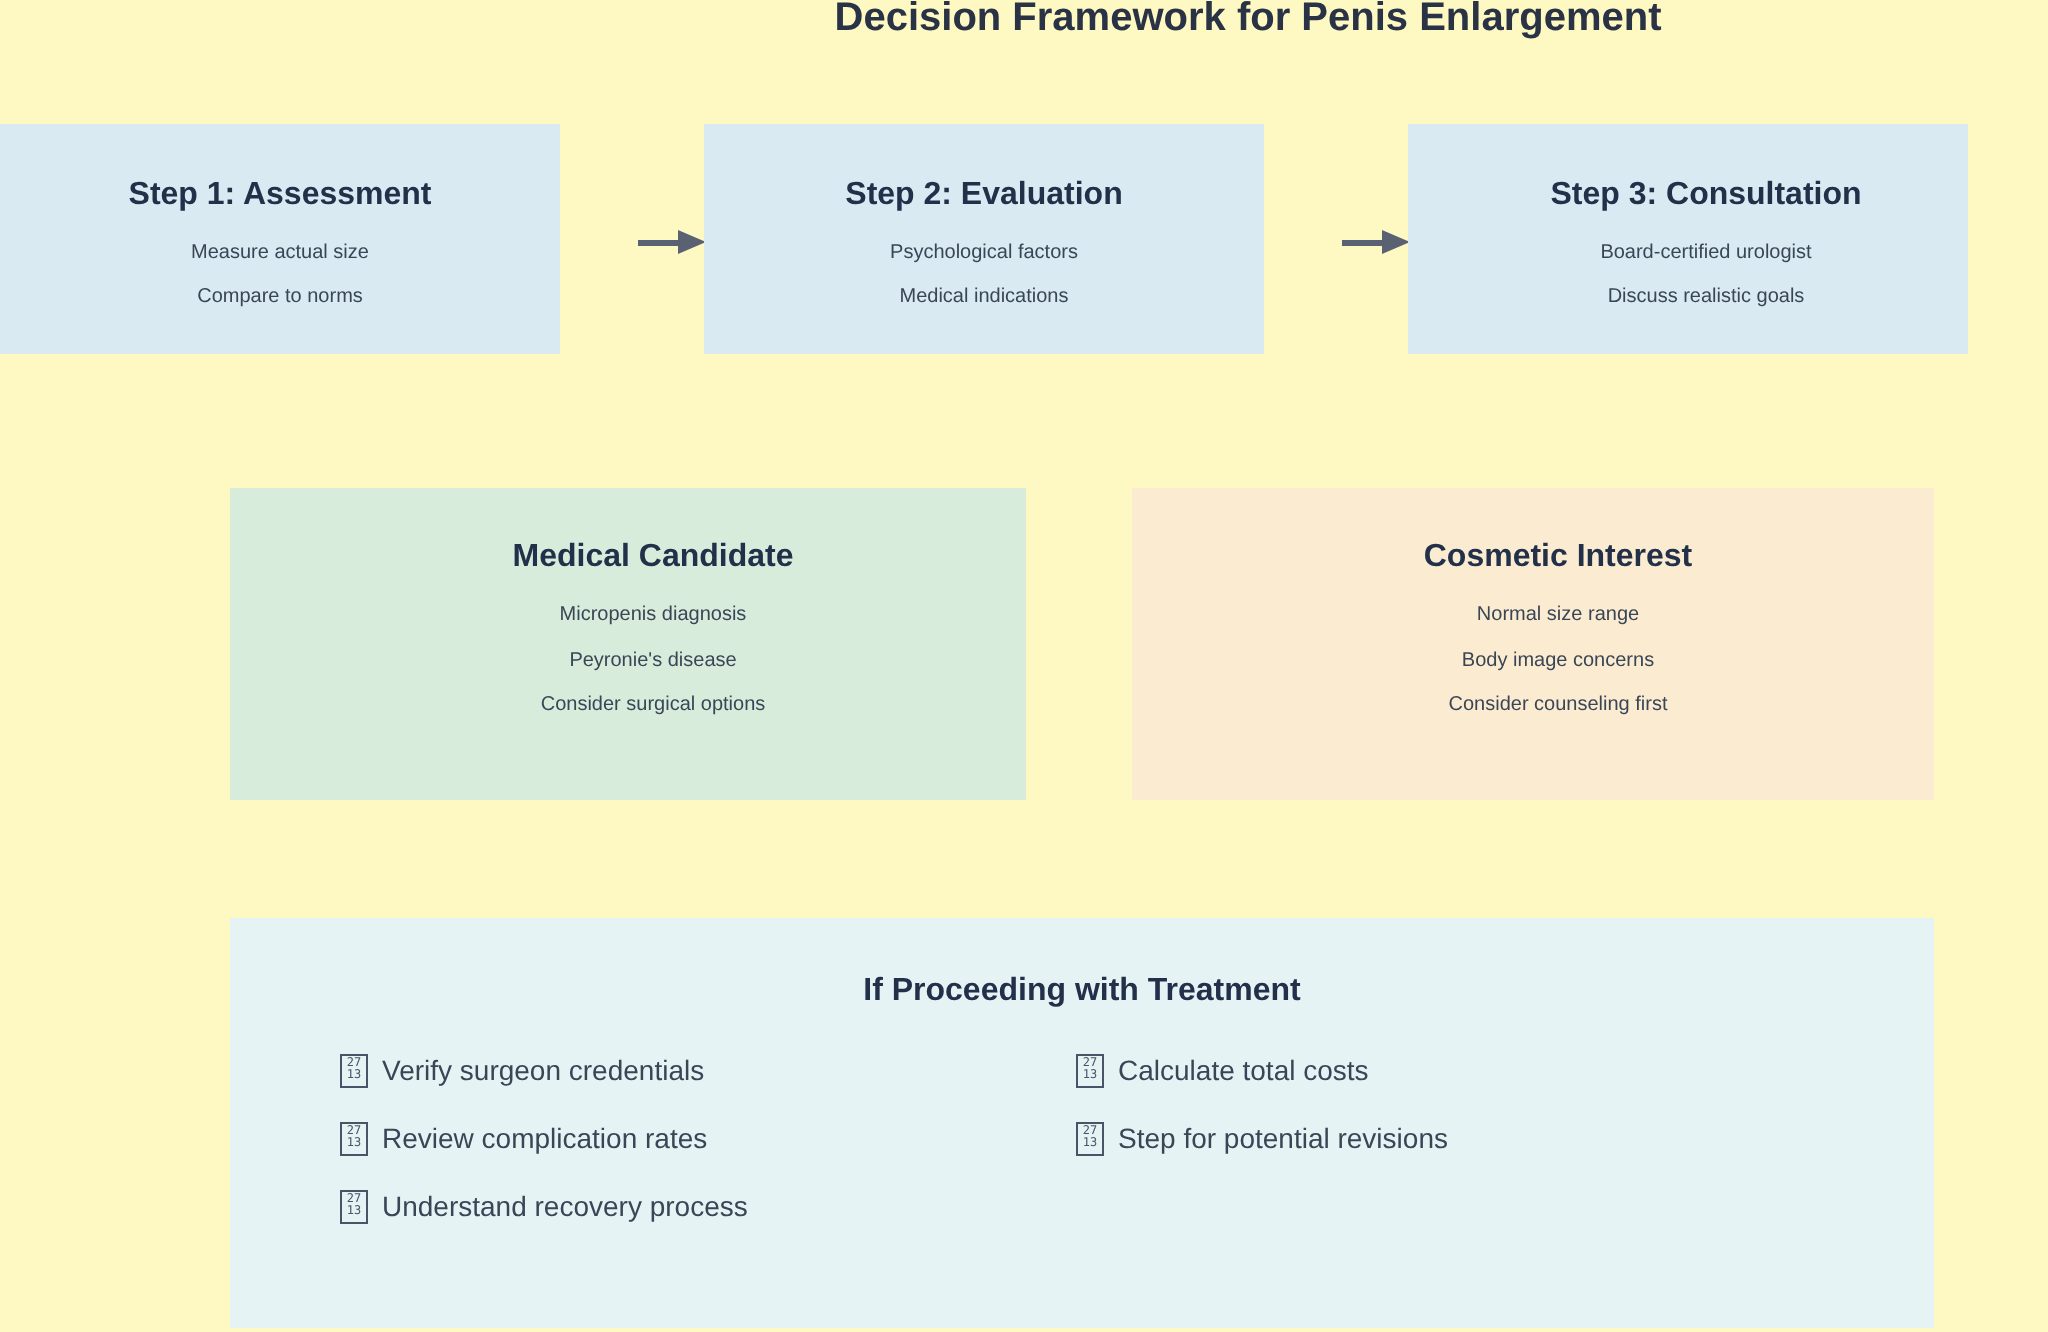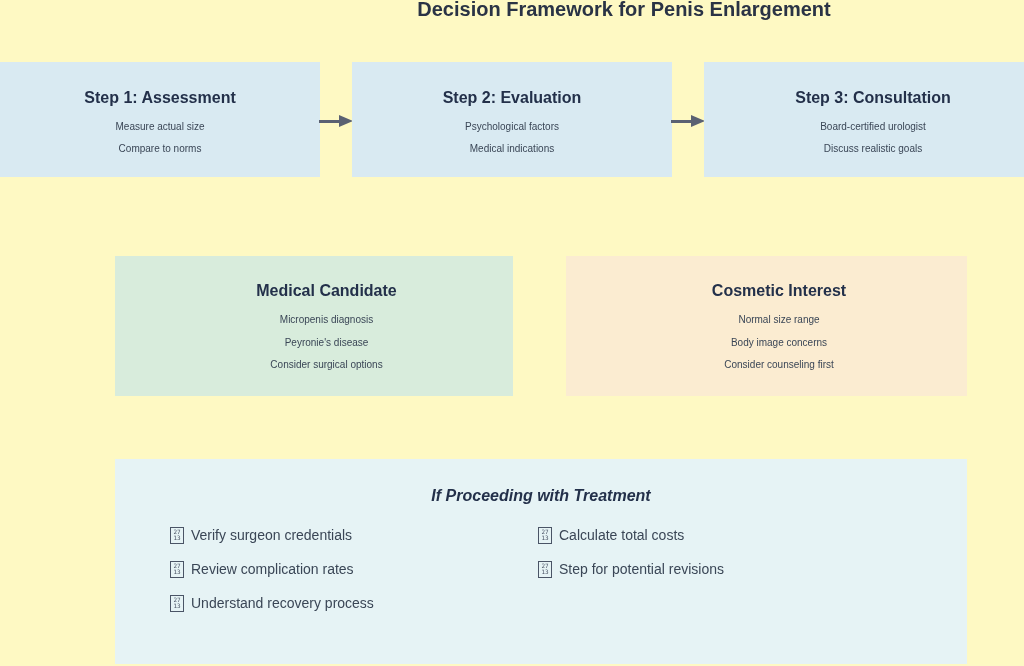--- a/index.html
+++ b/index.html
@@ -8,36 +8,36 @@
     font-family:"Liberation Sans", sans-serif;
   }
   .title{
     position:absolute;top:-4px;left:624px;transform:translateX(-50%);
     margin:0;font-size:20px;line-height:26px;font-weight:bold;color:#2a3345;white-space:nowrap;
   }
   .box{position:absolute;text-align:center;box-sizing:border-box;}
   .box-title{font-size:16px;font-weight:bold;color:#23304a;margin-bottom:9px;}
   .box-line{font-size:10px;line-height:22px;color:#3a4656;text-align:center;}
 
-  .step-box{top:62px;width:320px;height:115px;background:#d9eaf2;padding-top:27px;}
+  .step-box{top:62px;width:280px;height:115px;background:#d9eaf2;padding-top:27px;}
   .s1{left:0;} .s2{left:352px;} .s3{left:704px;padding-left:18px;}
 
   .arrow{position:absolute;top:115px;width:34px;height:12px;display:flex;align-items:center;}
   .a1{left:319px;} .a2{left:671px;}
   .arrow .shaft{display:block;width:20px;height:3px;background:#5a6172;}
   .arrow .head{display:block;width:0;height:0;border-top:6px solid transparent;
     border-bottom:6px solid transparent;border-left:14px solid #5a6172;}
 
-  .branch-box{top:256px;height:140px;padding-top:26px;padding-left:25px;}
+  .branch-box{top:244px;height:156px;padding-top:26px;padding-left:25px;}
   .medical{left:115px;width:398px;background:#d8ecdc;}
   .cosmetic{left:566px;width:401px;background:#fbecd1;}
   .branch-box .box-line{line-height:22.5px;}
 
   .treatment-box{top:459px;left:115px;width:852px;height:205px;background:#e6f3f5;padding-top:28px;}
-  .treatment-box .box-title{margin-bottom:16px;font-style:italic;}
+  .treatment-box .box-title{margin-bottom:16px;}
 
   .check-cols{position:absolute;left:55px;top:59px;display:flex;text-align:left;}
   .check-col{display:flex;flex-direction:column;}
   .col-left{width:368px;}
   .check-item{display:flex;align-items:center;height:34px;}
   .check-label{font-size:14px;color:#3a4656;}
 
   .tofu{
     display:inline-flex;flex-direction:column;justify-content:center;
     border:1px solid #4a5466;padding:1px 1px;margin-right:7px;

